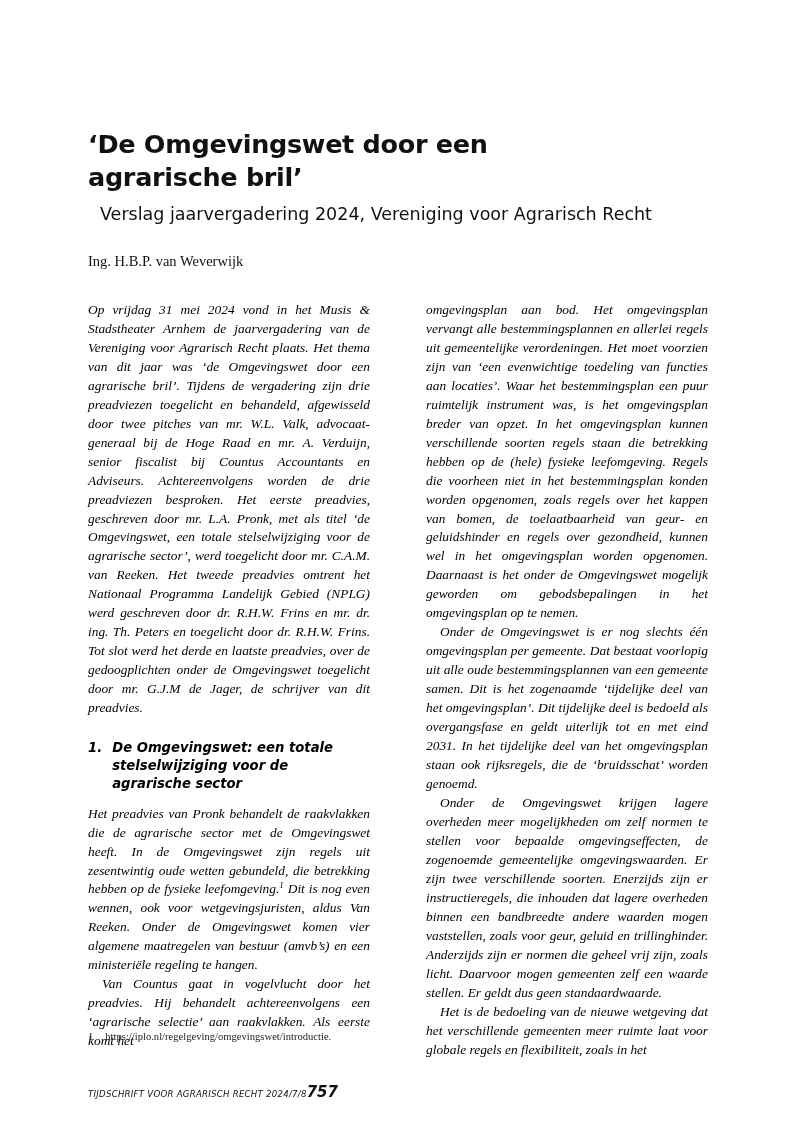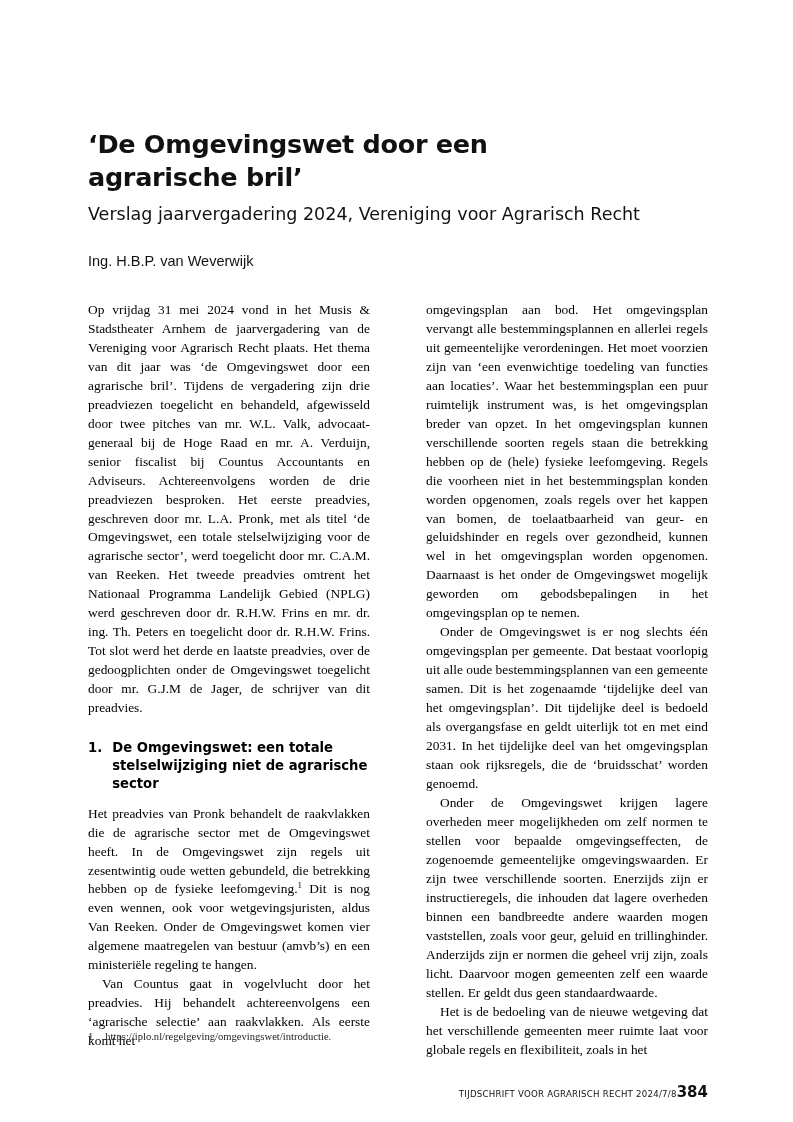--- a/index.html
+++ b/index.html
@@ -36,33 +36,34 @@
     color: #111111;
     margin: 0 0 10px 0;
     max-width: 530px;
   }
   .subtitle {
     font-family: "DejaVu Sans", sans-serif;
     font-weight: normal;
     font-size: 17.5px;
     line-height: 1.3;
     color: #111111;
-    margin: 0 0 26px 0;
+    margin: 0 0 26px 12px;
   }
   .author {
-    font-family: Liberation Sans, sans-serif;
+    font-family: Liberation Serif, serif;
     font-size: 14.5px;
     line-height: 1.3;
     color: #111111;
     margin: 0 0 30px 0;
   }
   .columns {
     display: flex;
     gap: 56px;
     width: 620px;
+    font-style: italic;
   }
   .col {
     width: 291px;
   }
   p.body {
     font-family: "Liberation Serif", serif;
     font-size: 13.4px;
     line-height: 1.415;
     text-align: justify;
     margin: 0;
@@ -116,21 +117,22 @@
   .footnote .fn-num {
     flex: 0 0 auto;
   }
   .footer {
     position: absolute;
     left: 88px;
     top: 1083px;
     width: 620px;
     display: flex;
     align-items: baseline;
-    justify-content: flex-end;
+    justify-content: flex-start;
+    font-style: italic;
   }
   .footer-left {
     font-family: "DejaVu Sans", sans-serif;
     font-size: 8.6px;
     letter-spacing: 0.25px;
     color: #111111;
   }
   .footer-right {
     font-family: "DejaVu Sans", sans-serif;
     font-weight: bold;
@@ -149,21 +151,21 @@
     <h2 class="subtitle">Verslag jaarvergadering 2024, Vereniging voor Agrarisch Recht</h2>
     <div class="author">Ing. H.B.P. van Weverwijk</div>
 
     <div class="columns">
 
       <div class="col">
         <p class="body">Op vrijdag 31 mei 2024 vond in het Musis &amp; Stadstheater Arnhem de jaarvergadering van de Vereniging voor Agrarisch Recht plaats. Het thema van dit jaar was ‘de Omgevingswet door een agrarische bril’. Tijdens de vergadering zijn drie preadviezen toegelicht en behandeld, afgewisseld door twee pitches van mr. W.L. Valk, advocaat-generaal bij de Hoge Raad en mr. A. Verduijn, senior fiscalist bij Countus Accountants en Adviseurs. Achtereenvolgens worden de drie preadviezen besproken. Het eerste preadvies, geschreven door mr. L.A. Pronk, met als titel ‘de Omgevingswet, een totale stelselwijziging voor de agrarische sector’, werd toegelicht door mr. C.A.M. van Reeken. Het tweede preadvies omtrent het Nationaal Programma Landelijk Gebied (NPLG) werd geschreven door dr. R.H.W. Frins en mr. dr. ing. Th. Peters en toegelicht door dr. R.H.W. Frins. Tot slot werd het derde en laatste preadvies, over de gedoogplichten onder de Omgevingswet toegelicht door mr. G.J.M de Jager, de schrijver van dit preadvies.</p>
 
         <div class="heading">
           <span class="num">1.</span>
-          <span class="txt">De Omgevingswet: een totale stelselwijziging niet de agrarische sector</span>
+          <span class="txt">De Omgevingswet: een totale stelselwijziging voor de agrarische sector</span>
         </div>
 
         <p class="body">Het preadvies van Pronk behandelt de raakvlakken die de agrarische sector met de Omgevingswet heeft. In de Omgevingswet zijn regels uit zesentwintig oude wetten gebundeld, die betrekking hebben op de fysieke leefomgeving.<sup>1</sup> Dit is nog even wennen, ook voor wetgevingsjuristen, aldus Van Reeken. Onder de Omgevingswet komen vier algemene maatregelen van bestuur (amvb’s) en een ministeriële regeling te hangen.</p>
         <p class="body">Van Countus gaat in vogelvlucht door het preadvies. Hij behandelt achtereenvolgens een ‘agrarische selectie’ aan raakvlakken. Als eerste komt het</p>
       </div>
 
       <div class="col">
         <p class="body">omgevingsplan aan bod. Het omgevingsplan vervangt alle bestemmingsplannen en allerlei regels uit gemeentelijke verordeningen. Het moet voorzien zijn van ‘een evenwichtige toedeling van functies aan locaties’. Waar het bestemmingsplan een puur ruimtelijk instrument was, is het omgevingsplan breder van opzet. In het omgevingsplan kunnen verschillende soorten regels staan die betrekking hebben op de (hele) fysieke leefomgeving. Regels die voorheen niet in het bestemmingsplan konden worden opgenomen, zoals regels over het kappen van bomen, de toelaatbaarheid van geur- en geluidshinder en regels over gezondheid, kunnen wel in het omgevingsplan worden opgenomen. Daarnaast is het onder de Omgevingswet mogelijk geworden om gebodsbepalingen in het omgevingsplan op te nemen.</p>
         <p class="body">Onder de Omgevingswet is er nog slechts één omgevingsplan per gemeente. Dat bestaat voorlopig uit alle oude bestemmingsplannen van een gemeente samen. Dit is het zogenaamde ‘tijdelijke deel van het omgevingsplan’. Dit tijdelijke deel is bedoeld als overgangsfase en geldt uiterlijk tot en met eind 2031. In het tijdelijke deel van het omgevingsplan staan ook rijksregels, die de ‘bruidsschat’ worden genoemd.</p>
         <p class="body">Onder de Omgevingswet krijgen lagere overheden meer mogelijkheden om zelf normen te stellen voor bepaalde omgevingseffecten, de zogenoemde gemeentelijke omgevingswaarden. Er zijn twee verschillende soorten. Enerzijds zijn er instructieregels, die inhouden dat lagere overheden binnen een bandbreedte andere waarden mogen vaststellen, zoals voor geur, geluid en trillinghinder. Anderzijds zijn er normen die geheel vrij zijn, zoals licht. Daarvoor mogen gemeenten zelf een waarde stellen. Er geldt dus geen standaardwaarde.</p>
@@ -175,16 +177,16 @@
 
   <div class="footnote-rule"></div>
 
   <div class="footnote">
     <span class="fn-num">1</span>
     <span class="fn-text">https://iplo.nl/regelgeving/omgevingswet/introductie.</span>
   </div>
 
   <div class="footer">
     <span class="footer-left">TIJDSCHRIFT VOOR AGRARISCH RECHT 2024/7/8</span>
-    <span class="footer-right">384</span>
+    <span class="footer-right">757</span>
   </div>
 
 </div>
 
 </body></html>

